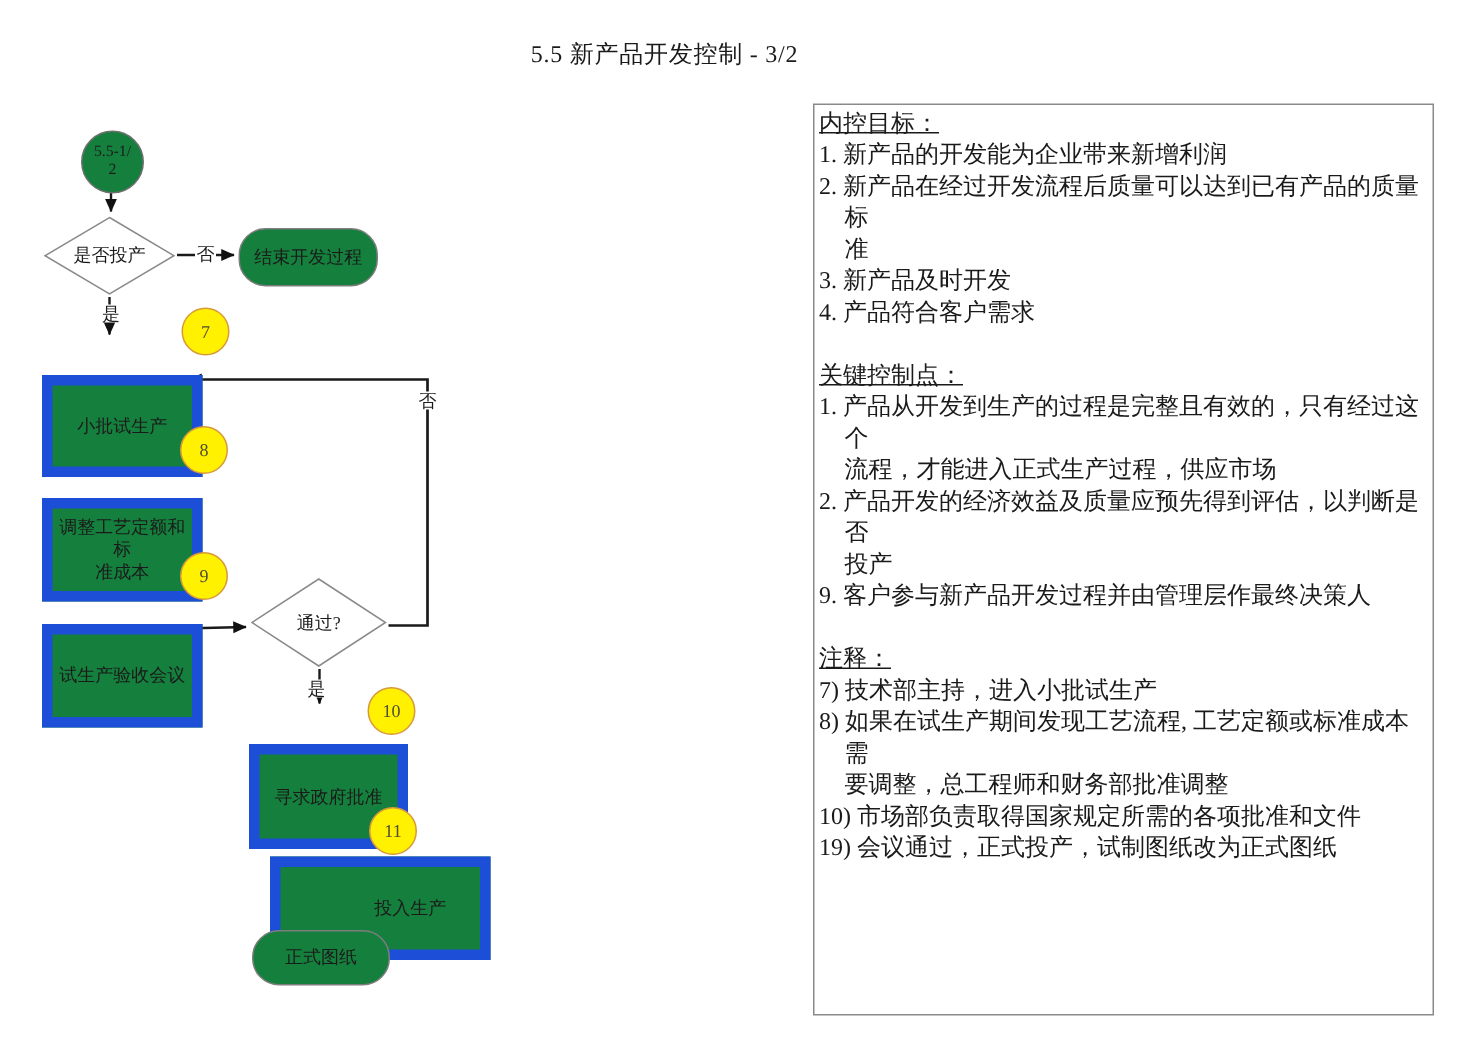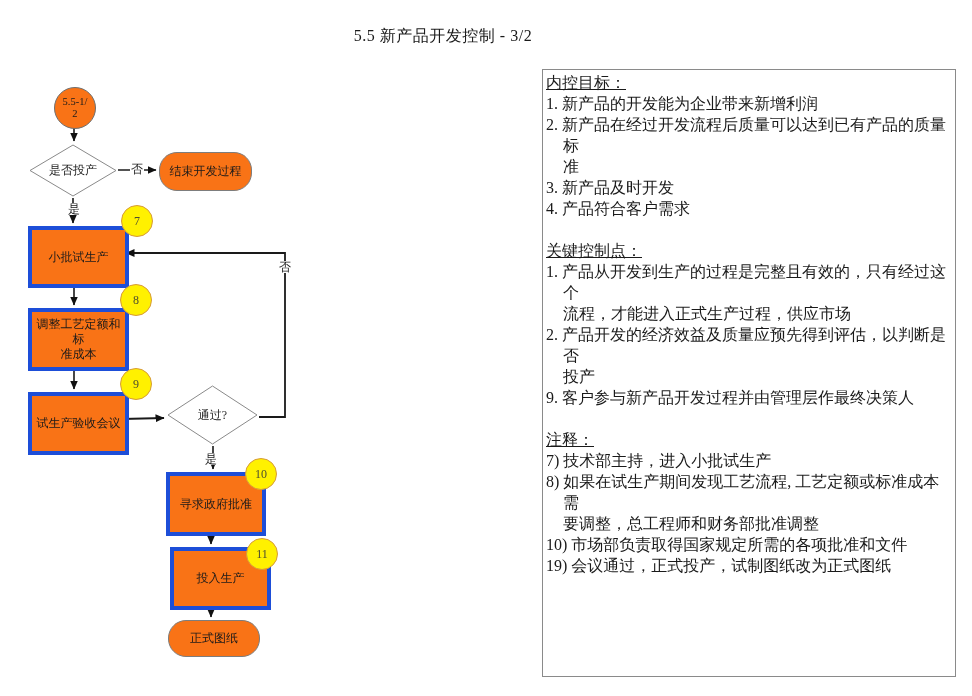--- a/index.html
+++ b/index.html
@@ -3,22 +3,22 @@
 <meta charset="utf-8">
 <style>
   html,body{margin:0;padding:0;background:#fff;}
   .page{position:relative;width:972px;height:696px;background:#fff;overflow:hidden;
         font-family:"Liberation Serif","DejaVu Serif",serif;color:#1a1a1a;}
   .title{position:absolute;left:323px;top:26px;width:240px;text-align:center;
          font-size:16px;letter-spacing:0.5px;white-space:nowrap;}
   
   .connectors{position:absolute;left:0;top:0;width:972px;height:696px;z-index:1;}
   .node{position:absolute;z-index:2;display:flex;align-items:center;justify-content:center;
-        text-align:center;font-size:12px;line-height:1.25;white-space:pre-line;background:#f97316;}
-  .rect{border:4px solid #1d4ed8;}
+        text-align:center;font-size:12px;line-height:1.25;white-space:pre-line;background:#15803d;}
+  .rect{border:7px solid #1d4ed8;margin-top:24px;}
   .stadium{border:1px solid #7d7d7d;border-radius:18px;}
   .circle{border:1px solid #6f6f6f;border-radius:50%;font-size:10.5px;line-height:1.15;}
   .diamond{background:transparent;}
   .diamond svg{position:absolute;left:0;top:0;width:100%;height:100%;}
   .diamond .nlabel{position:relative;z-index:1;}
   .edge-label{position:absolute;z-index:3;transform:translate(-50%,-50%);
               background:#fff;padding:0 1px;font-size:12px;line-height:1;}
   .badge{position:absolute;z-index:4;width:30px;height:30px;border-radius:50%;
          background:#fff100;border:1px solid #d79a3a;color:#4d4d30;
          display:flex;align-items:center;justify-content:center;font-size:12px;}
@@ -87,21 +87,21 @@
     <svg viewBox="0 0 91 60" preserveAspectRatio="none">
       <polygon points="45.5,1 90,30 45.5,59 1,30" fill="#ffffff" stroke="#8a8a8a" stroke-width="1"></polygon>
     </svg>
     <span class="nlabel">通过?</span>
   </div>
 
   <div class="node rect" style="left:166px;top:472px;width:92px;height:56px;justify-content:center;">
     <span>寻求政府批准</span>
   </div>
 
-  <div class="node rect" style="left:170px;top:547px;width:93px;height:55px;">
+  <div class="node rect" style="left:180px;top:547px;width:93px;height:55px;padding-left:40px;">
     <span>投入生产</span>
   </div>
 
   <div class="node stadium" style="left:168px;top:620px;width:90px;height:35px;">
     <span>正式图纸</span>
   </div>
 
   <span class="edge-label" style="left:137px;top:169px;">否</span>
   <span class="edge-label" style="left:74px;top:209px;">是</span>
   <span class="edge-label" style="left:285px;top:267px;">否</span>

